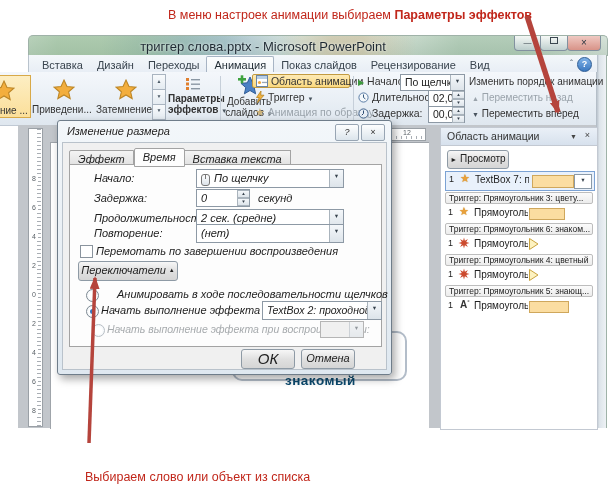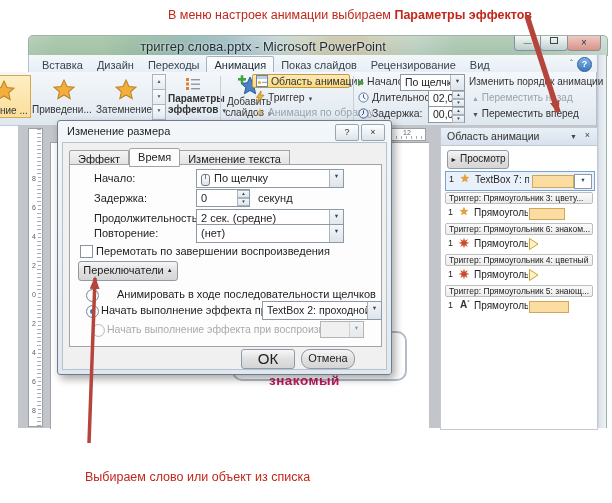--- a/index.html
+++ b/index.html
@@ -68,21 +68,21 @@
   .vruler{left:10px;top:3px;width:13px;height:297px;background:#fff;border:1px solid #9aa0a6;}
   .vruler .ticks{position:absolute;right:1px;top:0;bottom:0;width:4px;
     background:repeating-linear-gradient(to bottom,#a9aeb4 0 1px,transparent 1px 4px);}
   .vnum{position:absolute;left:1px;width:8px;text-align:center;font-size:7px;color:#5a6167;background:#fff;}
   .hruler{left:367px;top:3px;width:39px;height:11px;background:#fff;border:1px solid #9aa0a6;}
   .hruler .ticks{position:absolute;left:0;right:0;bottom:1px;height:3px;
     background:repeating-linear-gradient(to right,#a9aeb4 0 1px,transparent 1px 5px);}
   .hnum{position:absolute;left:16px;top:0px;font-size:7px;color:#5a6167;background:#fff;padding:0 1px;}
   .slide{left:32px;top:17px;width:378px;height:286px;background:#fff;border-left:1px solid #9fa4aa;border-top:1px solid #9fa4aa;}
   .tbox-outline{left:214px;top:206px;width:171px;height:46px;border:2px solid #b3bdc9;border-radius:10px;}
-  .slideword{left:251px;top:248px;font-size:13.5px;font-weight:bold;color:#be185d;letter-spacing:.5px;}
+  .slideword{left:267px;top:248px;font-size:13.5px;font-weight:bold;color:#0c4a6e;letter-spacing:.5px;}
   
   .pane{left:422px;top:2px;width:156px;height:301px;background:#fff;border:1px solid #c3c9d2;}
   .pane-header{left:0;top:0;right:0;height:17px;background:linear-gradient(#eaf0f7,#d7e1ed);
     border-bottom:1px solid #c3c9d2;font-size:10.5px;color:#333;}
   .pane-btn{width:11px;height:11px;font-size:7px;color:#444;text-align:center;line-height:11px;}
   .w7btn{background:linear-gradient(#f7f7f7,#e0e0e0 50%,#d5d5d5);border:1px solid #8e9aa5;border-radius:3px;
     font-size:10px;color:#222;text-align:center;}
   .fx-row{left:4px;width:148px;font-size:10px;color:#222;}
   .fx-row .num{position:absolute;left:3px;top:2px;font-size:9px;}
   .fx-row .star{position:absolute;left:14px;top:0px;font-size:11px;color:#e9a13b;text-shadow:0 0 1px #b57f22;}
@@ -92,21 +92,21 @@
   .tri{position:absolute;}
   .fx-dd{position:absolute;right:2px;top:2px;width:16px;height:13px;background:#fff;border:1px solid #8b9aa8;
     font-size:5.5px;text-align:center;color:#36414c;}
   .trigger-bar{left:4px;width:148px;height:12px;background:linear-gradient(#fbfbfb,#ececec);
     border:1px solid #bdbdbd;border-radius:2px;font-size:8.5px;color:#222;line-height:11px;
     padding-left:3px;box-sizing:border-box;overflow:hidden;white-space:nowrap;}
   .right-frame{left:596px;top:55px;width:10px;height:373px;
     background:linear-gradient(to right,#aeb8c2,#dde4ea 35%,#eef2f5);border-right:1px solid #9fb2a8;}
   
   .dlg{left:57px;top:120px;width:333px;height:253px;background:linear-gradient(#f3f7fa,#dfe8f0);
-    border:1px solid #6f7d8a;border-radius:3px;box-shadow:3px 4px 9px rgba(0,0,0,.35);z-index:40;}
+    border:1px solid #6f7d8a;border-radius:3px;box-shadow:3px 4px 9px rgba(0,0,0,.35);z-index:40;font-style:italic;}
   .dlg-title{left:9px;top:4px;font-size:11px;color:#1c1c1c;text-shadow:0 0 2px #fff;}
   .dlg-btn{width:22px;height:15px;border:1px solid #98a5b3;border-radius:2px;
     background:linear-gradient(#fdfefe,#dce5ec);font-size:9px;color:#333;text-align:center;line-height:14px;margin-left:2px;}
   .dlg-content{left:4px;top:21px;width:323px;height:226px;background:#f0f0f0;border:1px solid #b9c2cb;}
   .dtab{display:inline-block;font-size:11px;color:#222;padding:2px 8px 1px 8px;
     background:linear-gradient(#f4f4f4,#e0e0e0);border:1px solid #a3a3a3;border-left:none;position:relative;}
   .dtab:first-child{border-left:1px solid #a3a3a3;border-radius:2px 0 0 0;}
   .dtab.active{background:#fdfdfd;border-left:1px solid #a3a3a3;top:-2px;padding-bottom:3px;z-index:5;border-radius:2px 2px 0 0;}
   .tabpage{left:6px;top:21px;width:311px;height:181px;background:#fdfdfd;border:1px solid #a3a3a3;}
   .flabel{font-size:11px;color:#1e1e1e;white-space:nowrap;}
@@ -349,21 +349,21 @@
   </div>
 
   <div class="a dlg">
     <div class="a dlg-title tx">Изменение размера</div>
     <div class="a" style="right:6px;top:3px;display:flex;">
       <div class="dlg-btn"><span>?</span></div>
       <div class="dlg-btn"><span>×</span></div>
     </div>
     <div class="a dlg-content">
       <div class="a" style="left:6px;top:6px;">
-        <span class="dtab">Эффект</span><span class="dtab active">Время</span><span class="dtab">Изменение текста</span>
+        <span class="dtab">Эффект</span><span class="dtab active">Время</span><span class="dtab">Вставка текста</span>
       </div>
       <div class="a tabpage">
 
         <div class="a flabel" style="left:24px;top:7px;">Начало:</div>
         <div class="a fcombo" style="left:126px;top:4px;width:146px;">
           <span class="a" style="left:4px;top:3px;"><span class="mouse"></span></span>
           <span class="a tx" style="left:17px;top:2px;">По щелчку</span>
           <span class="dd"><span>▼</span></span>
         </div>
 
@@ -405,21 +405,21 @@
           <span class="dd"><span>▼</span></span>
         </div>
         <div class="a radio dis" style="left:22px;top:159px;"></div>
         <div class="a flabel dis-txt" style="left:37px;top:158px;font-size:10.5px;">Начать выполнение эффекта при воспроизведении:</div>
         <div class="a fcombo" style="left:250px;top:156px;width:42px;height:15px;background:#f0f0f0;border-color:#b5b5b5;">
           <span class="dd" style="opacity:.5;"><span>▼</span></span>
         </div>
       </div>
 
       <div class="a w7btn" style="left:178px;top:206px;width:52px;height:18px;line-height:17px;font-size:15px;"><span>ОК</span></div>
-      <div class="a w7btn" style="left:238px;top:206px;width:52px;height:18px;line-height:17px;font-size:11px;border-radius:9px;"><span>Отмена</span></div>
+      <div class="a w7btn" style="left:238px;top:206px;width:52px;height:18px;line-height:17px;font-size:11px;"><span>Отмена</span></div>
     </div>
   </div>
 
   <div class="a ann" style="left:85px;top:470px;">Выбираем слово или объект из списка</div>
 
   <svg class="a" style="left:0;top:0;z-index:60;pointer-events:none;" width="612" height="503" viewBox="0 0 612 503">
     <defs>
       <marker id="ah" markerUnits="userSpaceOnUse" markerWidth="14" markerHeight="12" refX="11" refY="5" orient="auto">
         <path d="M0 0 L13 5 L0 10 Z" fill="#b5443c"></path>
       </marker>

